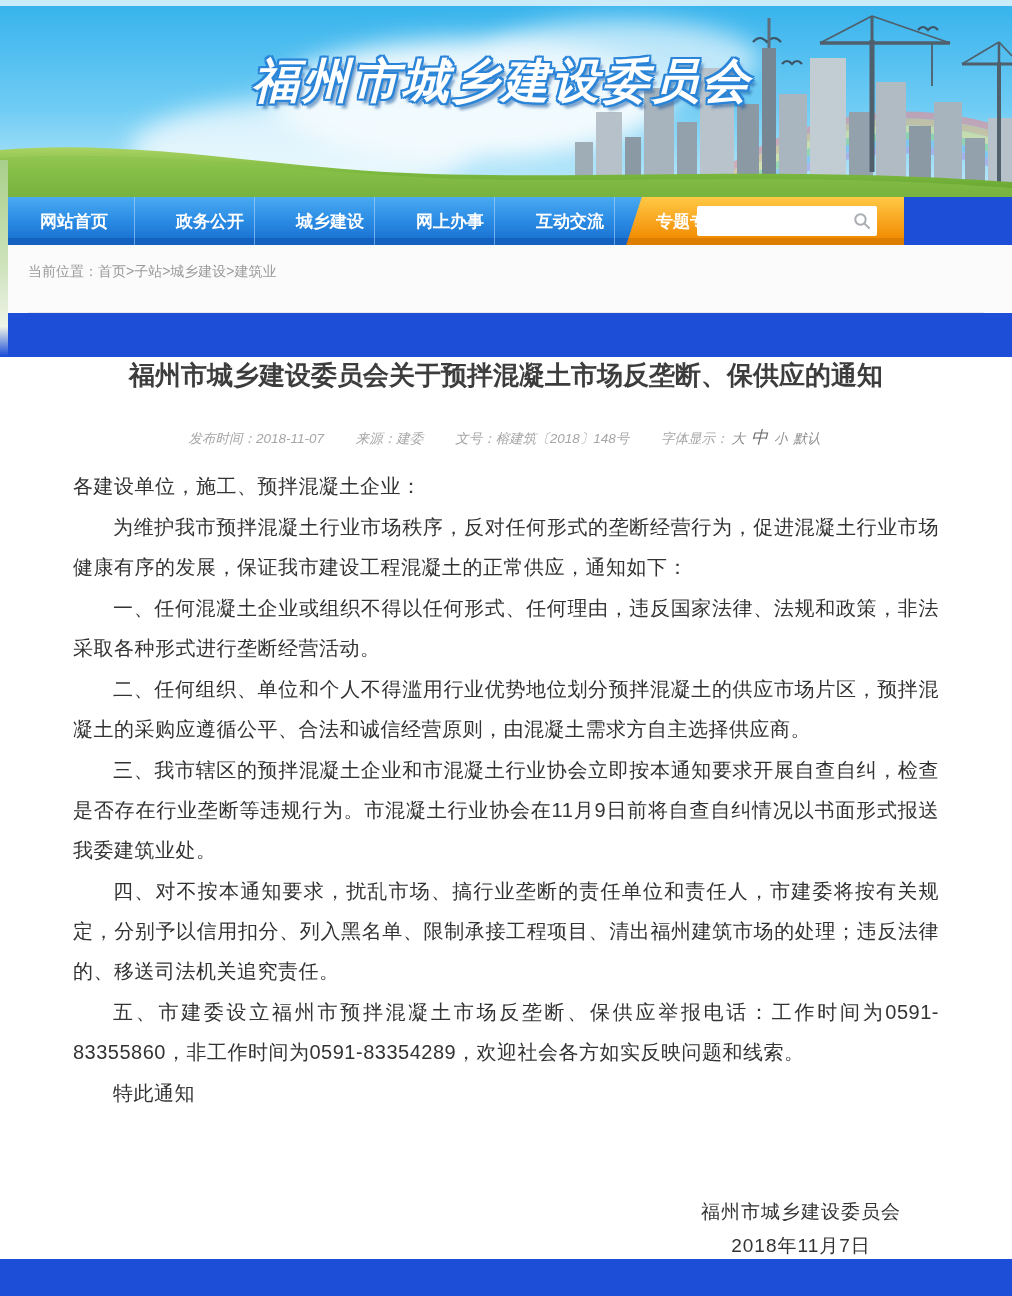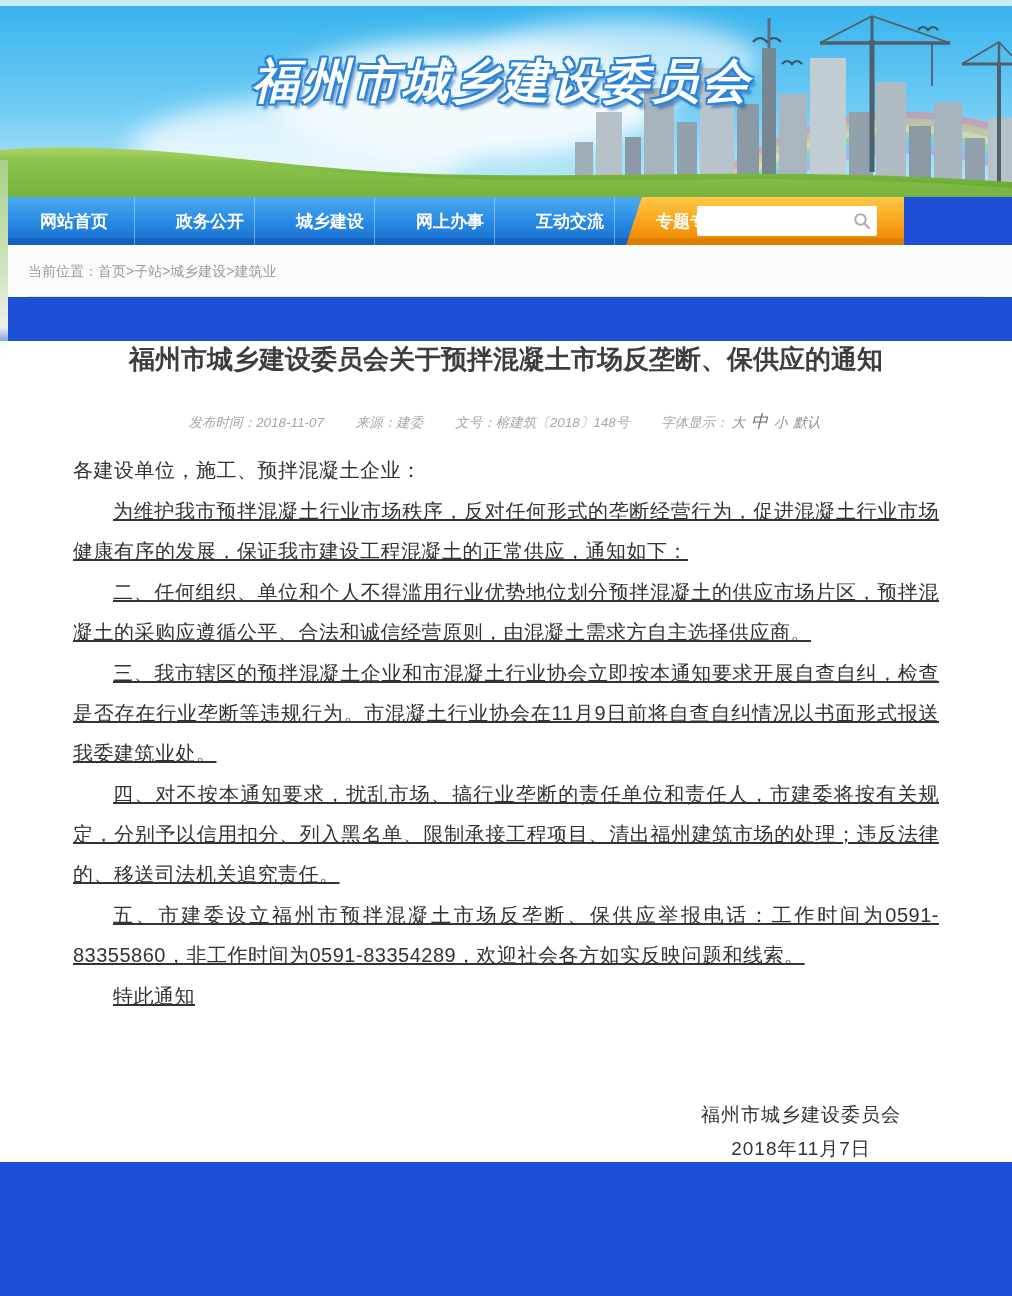--- a/index.html
+++ b/index.html
@@ -35,38 +35,38 @@
   .nav-orange { position: absolute; right: 0; top: 0; height: 100%; width: 250px; }
   .nav-orange::before { content: ""; position: absolute; left: -20px; right: -40px; top: 0; bottom: 0;
     transform: skewX(-18deg);
     background: linear-gradient(180deg, #ffc945 0%, #f8a21c 55%, #f18d02 86%, #de7e00 86%, #de7e00 100%); }
   .search-box { position: absolute; right: 27px; top: 9px; width: 180px; height: 30px;
     background: #ffffff; border-radius: 2px; display: flex; align-items: center; padding: 0 6px 0 10px; }
   .search-box input { flex: 1; min-width: 0; border: none; outline: none; font-size: 13px; color: #555; background: transparent; }
   .search-icon { width: 18px; height: 18px; display: flex; align-items: center; justify-content: center; cursor: pointer; }
 
   
-  .breadcrumb-row { position: relative; height: 52px; background: #fbfbfb; }
+  .breadcrumb-row { position: relative; height: 68px; background: #fbfbfb; }
   .breadcrumb { position: absolute; left: 28px; top: 18px; font-size: 14px; color: #9a9a9a; }
   .breadcrumb a { color: #9a9a9a; text-decoration: none; cursor: pointer; }
   .breadcrumb-divider { position: absolute; left: 28px; right: 28px; bottom: 0; border-top: 1px solid #e9e9e9; }
 
   
   .article { padding: 0 73px; background: #ffffff; }
   .article-title { margin: 44px 10px 0; text-align: center; font-size: 26px; font-weight: bold; color: #3d3d3d; line-height: 36px; }
   .article-meta { margin-top: 33px; text-align: center; font-size: 13.5px; color: #a6a6a6; }
   .article-meta .meta-group { margin: 0 14px; white-space: nowrap; font-style: italic; }
   .article-meta .meta-value { color: #a6a6a6; }
   .font-opt { color: #8f8f8f; text-decoration: none; margin: 0 3px; cursor: pointer; }
   .font-opt.mid { font-size: 17px; color: #6e6e6e; }
 
   .article-body { margin-top: 17px; }
   .article-body p { margin: 1px 0; font-size: 20px; color: #333333; line-height: 40px;
     text-align: justify; letter-spacing: 0.5px; }
-  .article-body p.indent { text-indent: 2em; text-decoration: underline; }
+  .article-body p.indent { text-indent: 2em; }
 
   .signature-block { margin-top: 86px; margin-right: 38px; text-align: right; }
   .sig-inner { display: inline-block; text-align: center; }
   .sig-org { font-size: 19px; color: #333333; letter-spacing: 1px; }
   .sig-date { font-size: 19px; color: #333333; margin-top: 8px; letter-spacing: 1px; }
 </style>
 </head>
 <body>
 
 <div class="page">
@@ -193,20 +193,21 @@
     <div class="article-meta">
       <span class="meta-group"><span>发布时间：</span><span class="meta-value">2018-11-07</span></span>
       <span class="meta-group"><span>来源：</span><span class="meta-value">建委</span></span>
       <span class="meta-group"><span>文号：</span><span class="meta-value">榕建筑〔2018〕148号</span></span>
       <span class="meta-group"><span>字体显示：</span><a class="font-opt">大</a><a class="font-opt mid">中</a><a class="font-opt">小</a><a class="font-opt">默认</a></span>
     </div>
 
     <div class="article-body">
       <p>各建设单位，施工、预拌混凝土企业：</p>
       <p class="indent">为维护我市预拌混凝土行业市场秩序，反对任何形式的垄断经营行为，促进混凝土行业市场健康有序的发展，保证我市建设工程混凝土的正常供应，通知如下：</p>
+      <p class="indent">一、任何混凝土企业或组织不得以任何形式、任何理由，违反国家法律、法规和政策，非法采取各种形式进行垄断经营活动。</p>
       <p class="indent">二、任何组织、单位和个人不得滥用行业优势地位划分预拌混凝土的供应市场片区，预拌混凝土的采购应遵循公平、合法和诚信经营原则，由混凝土需求方自主选择供应商。</p>
       <p class="indent">三、我市辖区的预拌混凝土企业和市混凝土行业协会立即按本通知要求开展自查自纠，检查是否存在行业垄断等违规行为。市混凝土行业协会在11月9日前将自查自纠情况以书面形式报送我委建筑业处。</p>
       <p class="indent">四、对不按本通知要求，扰乱市场、搞行业垄断的责任单位和责任人，市建委将按有关规定，分别予以信用扣分、列入黑名单、限制承接工程项目、清出福州建筑市场的处理；违反法律的、移送司法机关追究责任。</p>
       <p class="indent">五、市建委设立福州市预拌混凝土市场反垄断、保供应举报电话：工作时间为0591-83355860，非工作时间为0591-83354289，欢迎社会各方如实反映问题和线索。</p>
       <p class="indent">特此通知</p>
     </div>
 
     <div class="signature-block">
       <div class="sig-inner">
         <div class="sig-org">福州市城乡建设委员会</div>

